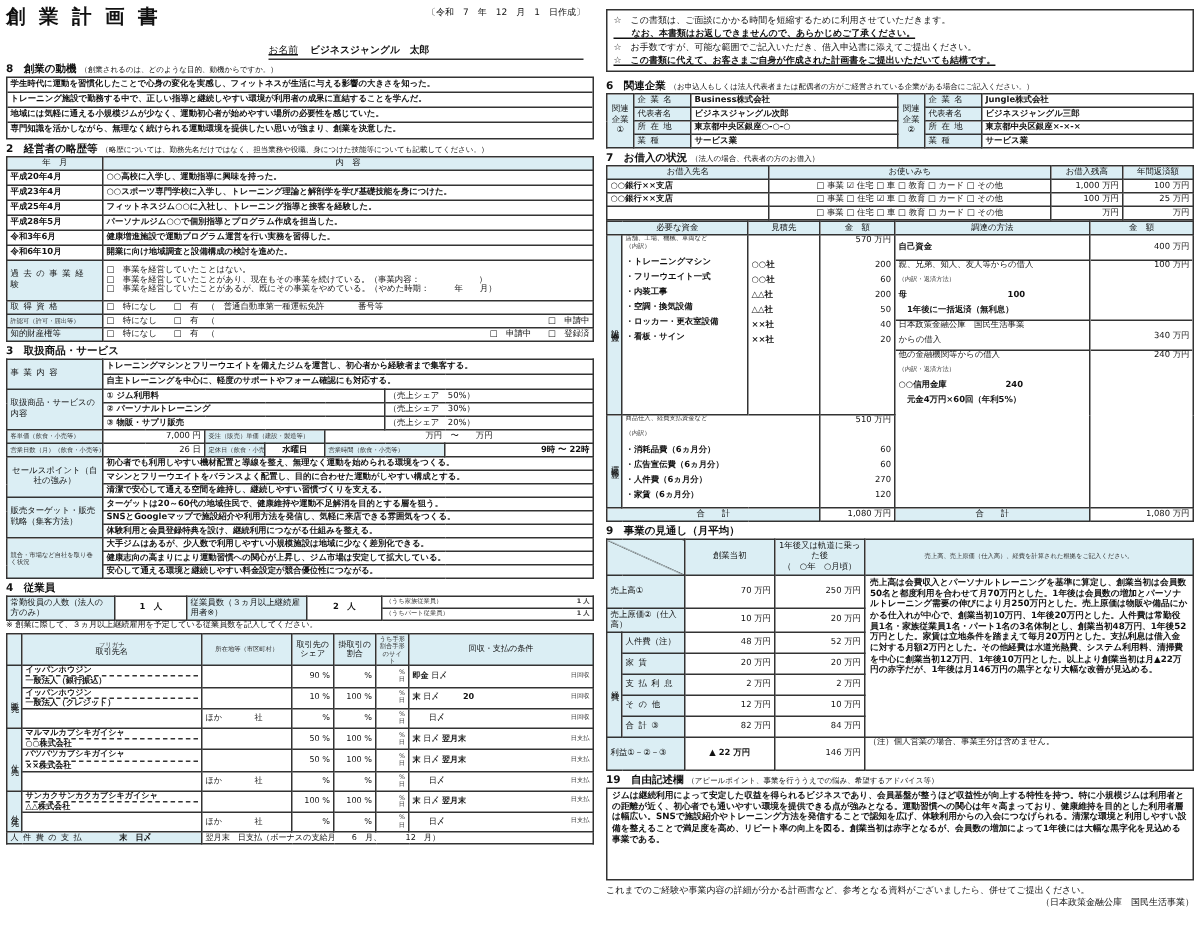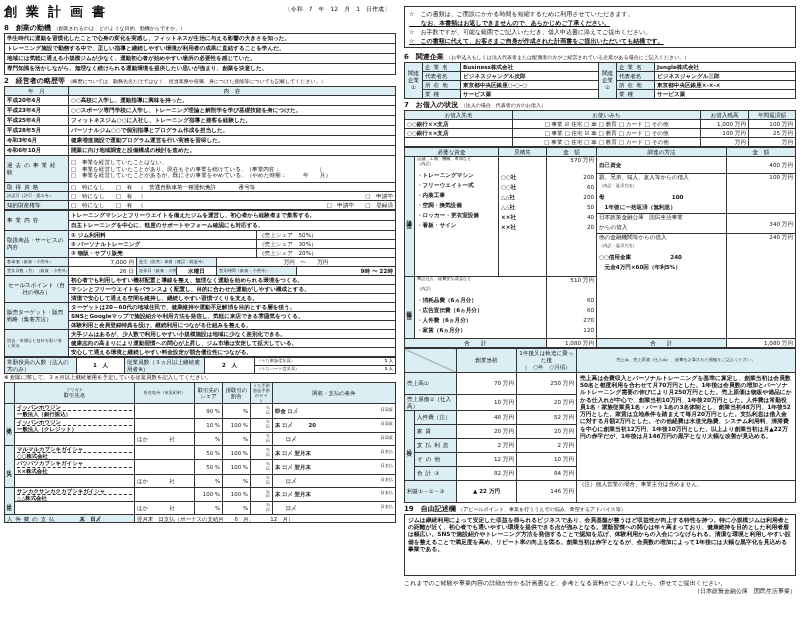--- a/index.html
+++ b/index.html
@@ -31,20 +31,24 @@
 .wrap{white-space:normal;line-height:1.2}
 .free{border:1px solid #333;height:62px;padding:2px 3px;font-size:5.8px;line-height:1.25;font-weight:bold;white-space:normal}
 .foot{font-size:6px;margin-top:4px}
 </style>
 </head>
 <body>
 
 <div class="col" id="left">
   <div class="title">創業計画書</div>
   <div class="date">〔令和　7　年　12　月　1　日作成〕</div>
+  <div class="name">
+    <span class="lbl">お名前</span>
+    <span class="b">ビジネスジャングル　太郎</span>
+  </div>
 
   <div class="sec">
     <span>8　創業の動機</span> <span class="note">（創業されるのは、どのような目的、動機からですか。）</span>
   </div>
   <div class="box">
     <div class="line">学生時代に運動を習慣化したことで心身の変化を実感し、フィットネスが生活に与える影響の大きさを知った。</div>
     <div class="line">トレーニング施設で勤務する中で、正しい指導と継続しやすい環境が利用者の成果に直結することを学んだ。</div>
     <div class="line">地域には気軽に通える小規模ジムが少なく、運動初心者が始めやすい場所の必要性を感じていた。</div>
     <div class="line">専門知識を活かしながら、無理なく続けられる運動環境を提供したい思いが強まり、創業を決意した。</div>
   </div>
@@ -102,20 +106,21 @@
           <td class="hd sm">許認可（許可・届出等）</td>
           <td><span>□　特になし　　□　有　（</span><span style="float:right">□　申請中</span></td>
         </tr>
     <tr style="height:9px">
           <td class="hd">知的財産権等</td>
           <td><span>□　特になし　　□　有　（</span><span style="float:right">□　申請中　　□　登録済</span></td>
         </tr>
   </tbody>
     </table>
 
+  <div class="sec">3　取扱商品・サービス</div>
   <table>
     <colgroup>
         <col style="width:64px">
         <col style="width:28px">
         <col style="width:40px">
         <col style="width:40px">
         <col style="width:40px">
         <col style="width:40px">
         <col style="width:40px">
         <col>
@@ -181,20 +186,21 @@
         </tr>
     <tr style="height:9px">
           <td colspan="7" class="b">健康志向の高まりにより運動習慣への関心が上昇し、ジム市場は安定して拡大している。</td>
         </tr>
     <tr style="height:9px">
           <td colspan="7" class="b">安心して通える環境と継続しやすい料金設定が競合優位性につながる。</td>
         </tr>
   </tbody>
     </table>
 
+  <div class="sec">4　従業員</div>
   <table>
     <colgroup>
         <col style="width:72px">
         <col style="width:48px">
         <col style="width:80px">
         <col style="width:50px">
         <col>
       </colgroup>
     <tbody>
         <tr style="height:8px">
@@ -508,20 +514,21 @@
     </tr>
     <tr style="height:9px" class="hd">
       <td colspan="3" class="c hd">合　　計</td>
       <td class="r" style="background:#fff"><span>1,080</span> <span>万円</span></td>
       <td class="c hd">合　　計</td>
       <td class="r" style="background:#fff"><span>1,080</span> <span>万円</span></td>
     </tr>
   </tbody>
     </table>
 
+  <div class="sec">9　事業の見通し（月平均）</div>
   <table>
     <colgroup>
         <col style="width:10px">
         <col style="width:42px">
         <col style="width:60px">
         <col style="width:60px">
         <col>
       </colgroup>
     <tbody>
         <tr style="height:24px">

